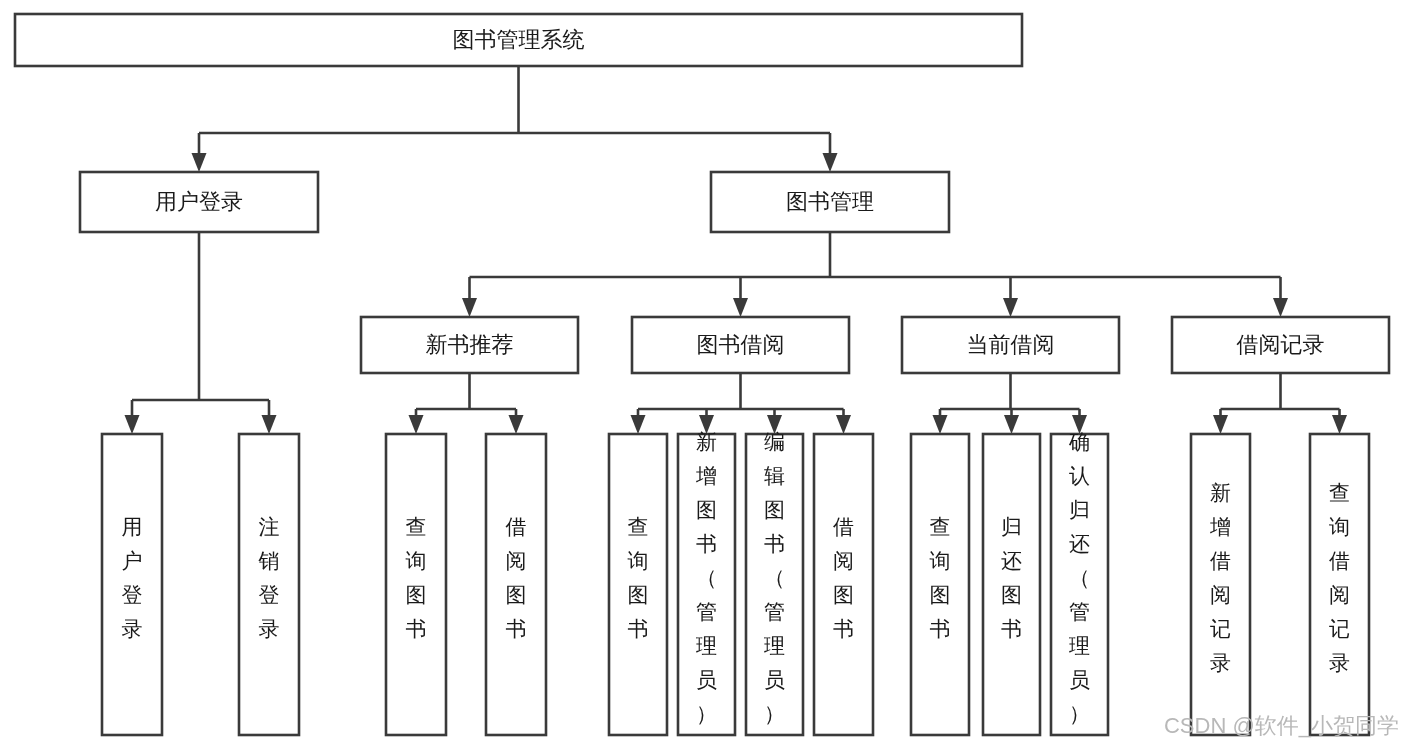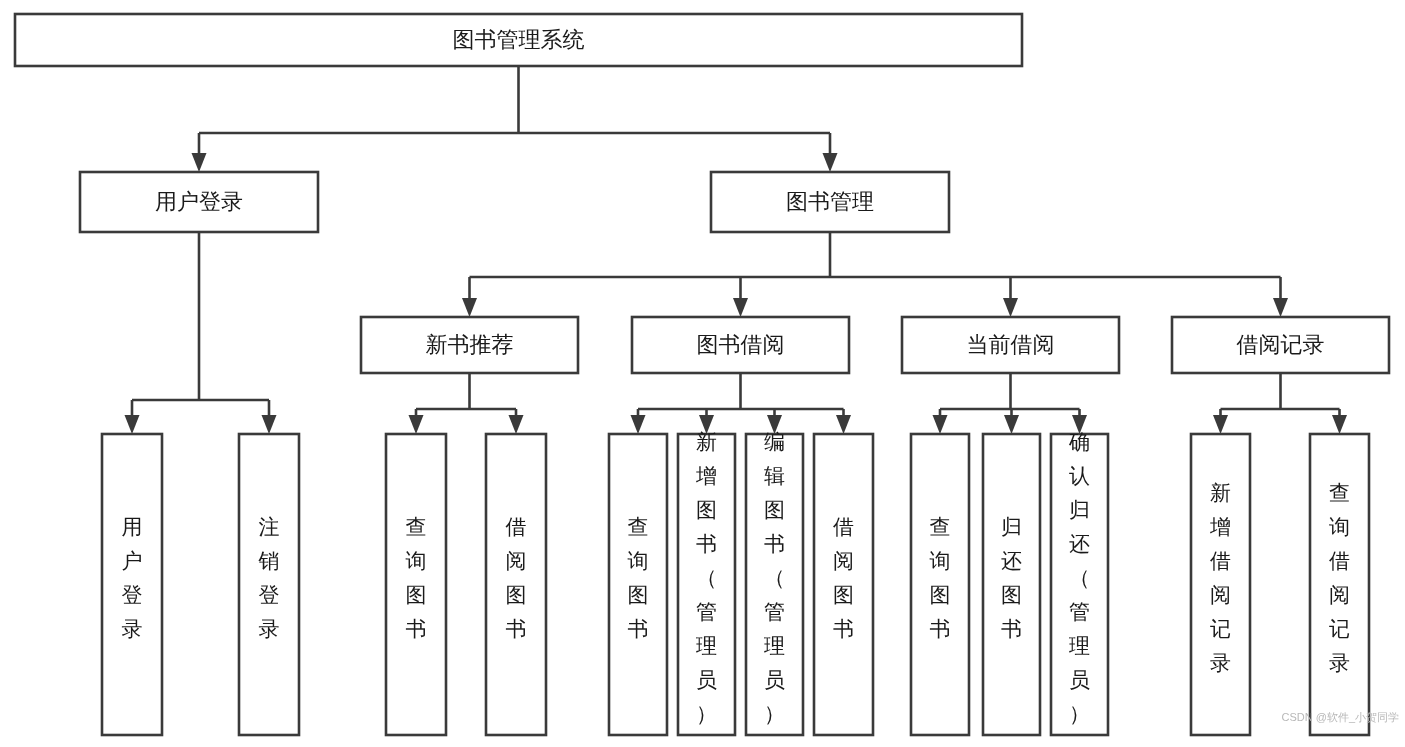--- a/index.html
+++ b/index.html
@@ -52,23 +52,23 @@
   }
   .node-label-v {
     font-family: "Liberation Sans", "DejaVu Sans", sans-serif;
     font-size: 21px;
     fill: #1a1a1a;
     text-anchor: middle;
   }
   .watermark-text {
     position: absolute;
     right: 6px;
-    bottom: 22px;
-    font-family: "Liberation Sans", "DejaVu Sans", sans-serif;
-    font-size: 11px;
+    bottom: 6px;
+    font-family: "Liberation Sans", "DejaVu Sans", sans-serif;
+    font-size: 22px;
     color: #b8b8b8;
     white-space: nowrap;
     user-select: none;
   }
 </style>
 </head>
 <body>
 
 <div id="diagram-root">
   <svg class="diagram-canvas" viewBox="0 0 1405 747">

